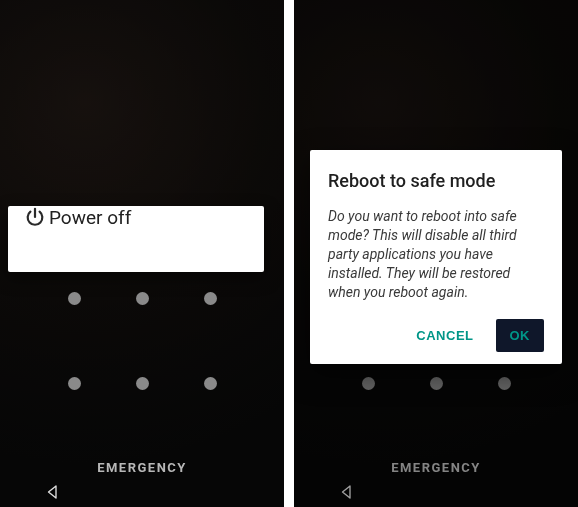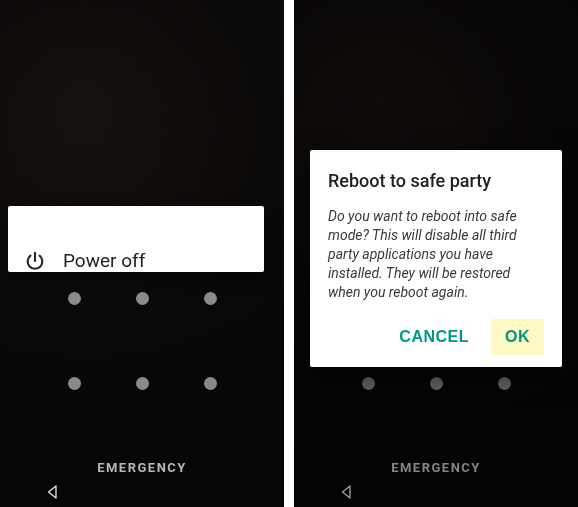--- a/index.html
+++ b/index.html
@@ -40,23 +40,23 @@
   .power-card {
     position: absolute;
     left: 8px;
     top: 206px;
     width: 256px;
     height: 66px;
     background: #fff;
     border-radius: 2px;
     box-shadow: 0 6px 16px rgba(0,0,0,0.5);
     display: flex;
-    align-items: flex-end;
+    align-items: flex-start;
     padding: 0 16px;
-    gap: 17px;
+    gap: 3px;
   }
   .power-icon svg { width: 22px; height: 22px; display: block; }
   .power-label {
     font-size: 19px;
     color: #222;
   }
   
   .pattern {
     position: absolute;
     left: 0;
@@ -122,31 +122,31 @@
     margin-bottom: 18px;
     font-style: italic;
   }
   .dialog-actions {
     display: flex;
     justify-content: flex-end;
     align-items: center;
     gap: 8px;
   }
   .dlg-btn {
-    font-size: 16px;
+    font-size: 13px;
     font-weight: 600;
     letter-spacing: 0.5px;
     padding: 9px 14px;
     border: none;
     background: transparent;
     color: #009688;
     cursor: pointer;
   }
   .dlg-btn.ok {
-    background: #fef9c3;
+    background: #0f172a;
     color: #009688;
     border-radius: 2px;
   }
 </style>
 </head>
 <body>
 
 <div class="phone">
   <div class="content">
 
@@ -200,21 +200,21 @@
       <span>
         <svg viewBox="0 0 24 24" fill="none" stroke="#e0e0e0" stroke-width="1.8" stroke-linejoin="round" stroke-linecap="round">
           <path d="M16 4 L6 12 L16 20 Z" fill="none"></path>
         </svg>
       </span>
     </div>
 
     <div class="scrim"></div>
 
     <div class="dialog">
-      <div class="dialog-title">Reboot to safe party</div>
+      <div class="dialog-title">Reboot to safe mode</div>
       <div class="dialog-body">Do you want to reboot into safe mode? This will disable all third party applications you have installed. They will be restored when you reboot again.</div>
       <div class="dialog-actions">
         <button class="dlg-btn">CANCEL</button>
         <button class="dlg-btn ok">OK</button>
       </div>
     </div>
 
   </div>
 </div>
 

